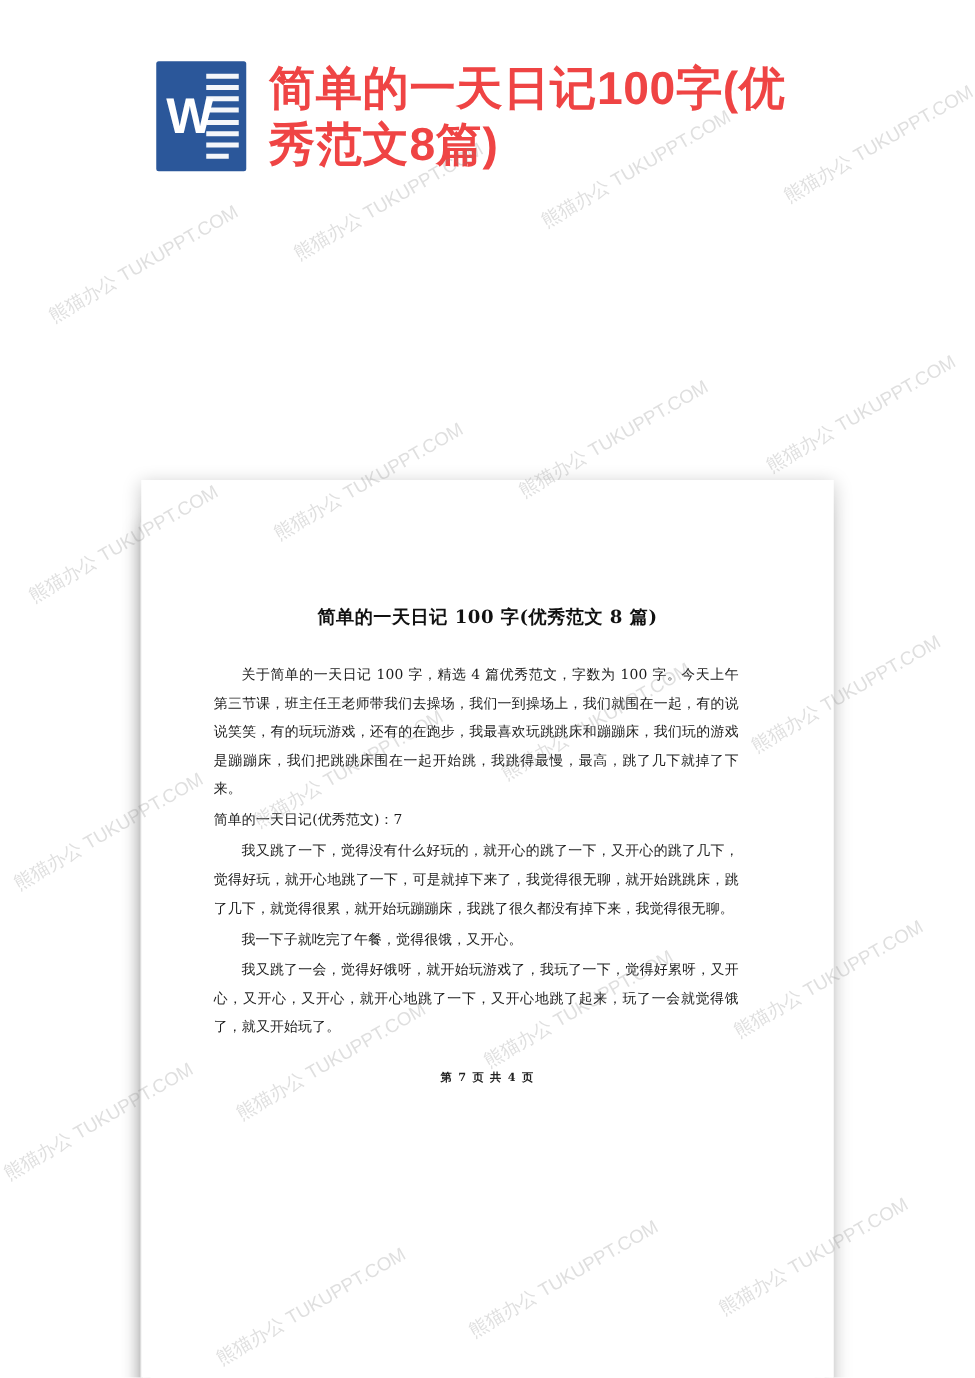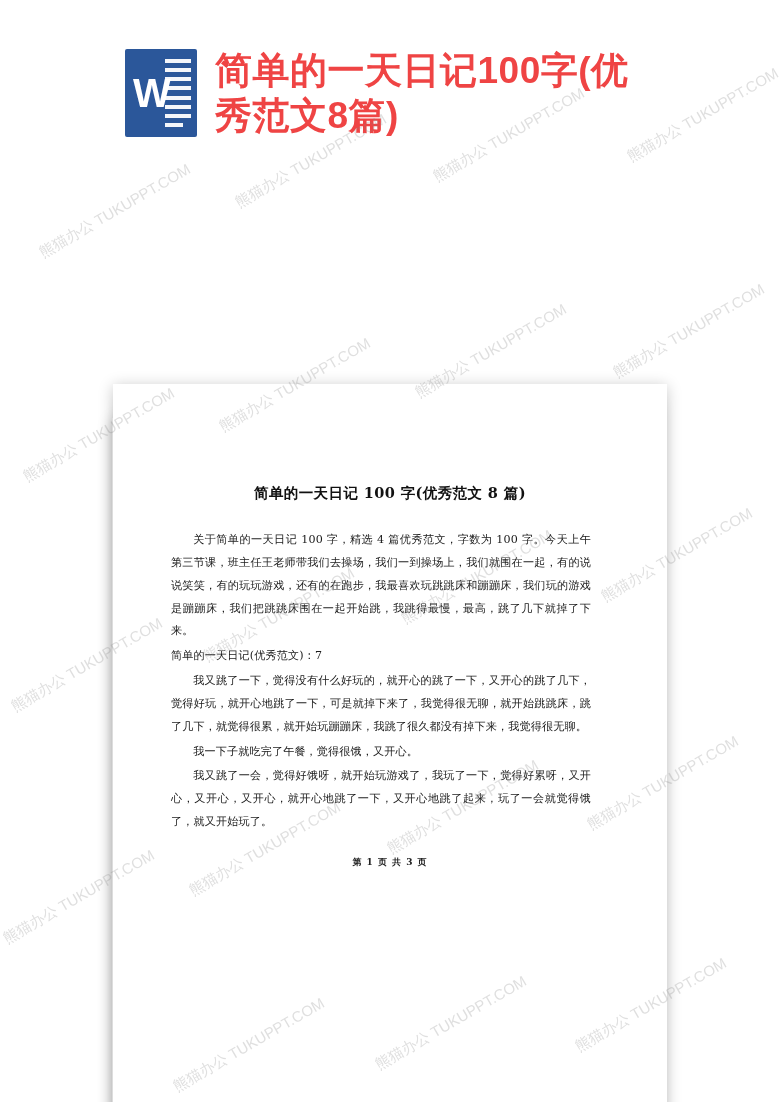--- a/index.html
+++ b/index.html
@@ -186,21 +186,21 @@
 
   <div class="sheet sheet-front">
     <div class="doc-title">简单的一天日记 100 字(优秀范文 8 篇)</div>
 
     <p class="doc-p indent">关于简单的一天日记 100 字，精选 4 篇优秀范文，字数为 100 字。今天上午第三节课，班主任王老师带我们去操场，我们一到操场上，我们就围在一起，有的说说笑笑，有的玩玩游戏，还有的在跑步，我最喜欢玩跳跳床和蹦蹦床，我们玩的游戏是蹦蹦床，我们把跳跳床围在一起开始跳，我跳得最慢，最高，跳了几下就掉了下来。</p>
     <p class="doc-p">简单的一天日记(优秀范文)：7</p>
     <p class="doc-p indent">我又跳了一下，觉得没有什么好玩的，就开心的跳了一下，又开心的跳了几下，觉得好玩，就开心地跳了一下，可是就掉下来了，我觉得很无聊，就开始跳跳床，跳了几下，就觉得很累，就开始玩蹦蹦床，我跳了很久都没有掉下来，我觉得很无聊。</p>
     <p class="doc-p indent">我一下子就吃完了午餐，觉得很饿，又开心。</p>
     <p class="doc-p indent">我又跳了一会，觉得好饿呀，就开始玩游戏了，我玩了一下，觉得好累呀，又开心，又开心，又开心，就开心地跳了一下，又开心地跳了起来，玩了一会就觉得饿了，就又开始玩了。</p>
 
-    <div class="doc-footer">第 1 页 共 3 页</div>
+    <div class="doc-footer">第 7 页 共 4 页</div>
   </div>
 </div>
 
 <div class="wm-layer">
     <span class="wm" style="left: 36px; top: 246px;">熊猫办公 TUKUPPT.COM</span>
     <span class="wm" style="left: 232px; top: 196px;">熊猫办公 TUKUPPT.COM</span>
     <span class="wm" style="left: 430px; top: 170px;">熊猫办公 TUKUPPT.COM</span>
     <span class="wm" style="left: 624px; top: 150px;">熊猫办公 TUKUPPT.COM</span>
     <span class="wm" style="left: 20px; top: 470px;">熊猫办公 TUKUPPT.COM</span>
     <span class="wm" style="left: 216px; top: 420px;">熊猫办公 TUKUPPT.COM</span>

